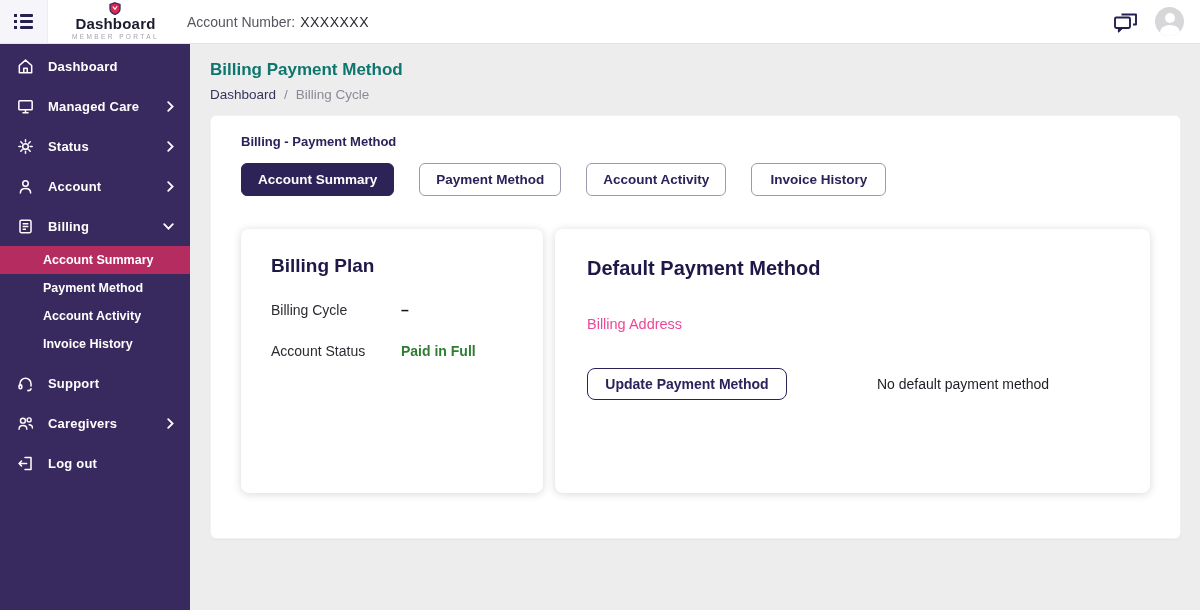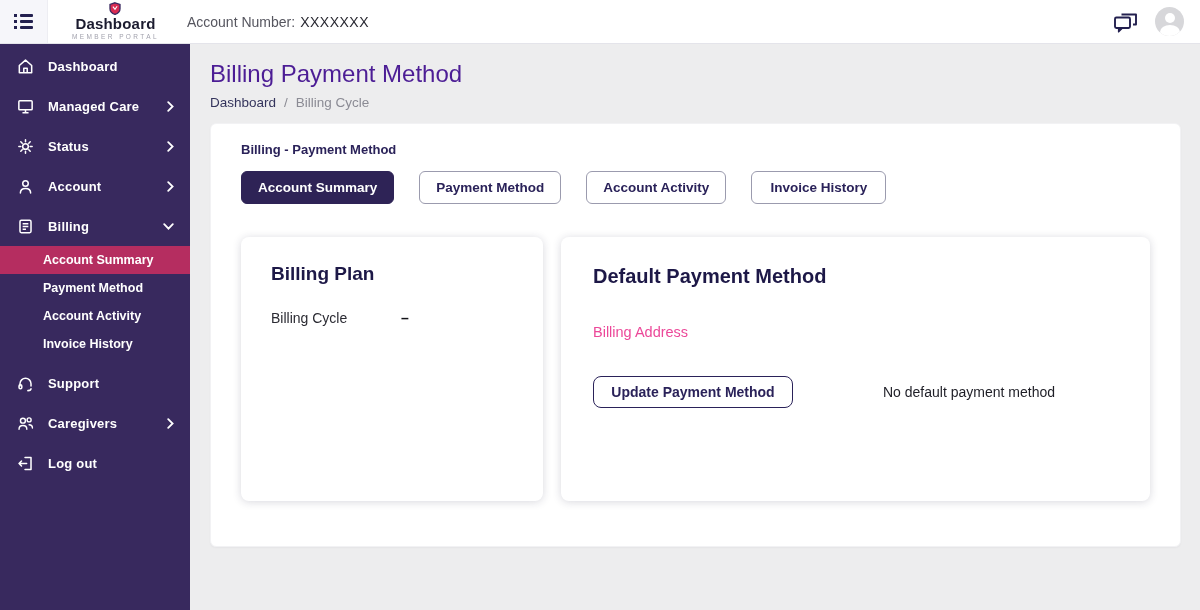--- a/index.html
+++ b/index.html
@@ -42,36 +42,36 @@
   .nav-item svg { flex-shrink:0; }
   .chev { margin-left:auto; display:flex; }
   .subnav { }
   .sub-item { height:28px; display:flex; align-items:center; padding-left:43px;
     font-size:12.5px; font-weight:600; cursor:pointer; }
   .sub-item.active { background:#b52d60; }
   .subnav { margin-bottom:5px; }
 
   
   .main { flex:1; background:#ededee; padding:16px 19px 0 20px; }
-  .page-title { font-size:24px; font-weight:normal; color:#4c1d95; }
+  .page-title { font-size:17px; font-weight:bold; color:#0f766e; }
   .breadcrumb { margin-top:7px; font-size:13.5px; display:flex; gap:8px; align-items:center; }
   .crumb-root { color:#34345c; cursor:pointer; }
   .crumb-sep { color:#8b8b94; }
   .crumb-current { color:#8b8b94; }
 
   .outer-card { margin-top:13px; background:#fff; border-radius:6px; border:1px solid #f2f2f4;
     padding:18px 30px 26px 30px; height:424px; box-shadow:0 1px 2px rgba(30,30,60,0.04); }
   .card-title { font-size:13px; font-weight:bold; color:#2a2259; }
   .tabs { display:flex; gap:25px; margin-top:14px; }
   .tab { padding:0 16px; height:33px; min-width:135px; display:flex; align-items:center;
     justify-content:center; border-radius:6px; border:1px solid #9b9bae; background:#fff;
     color:#2a2259; font-size:13.5px; font-weight:600; cursor:pointer; }
   .tab.active { background:#2e2356; color:#fff; border-color:#2e2356; }
 
-  .cards-row { display:flex; gap:18px; margin-top:33px; }
+  .cards-row { display:flex; gap:12px; margin-top:33px; }
   .sub-card { background:#fff; border-radius:8px; box-shadow:0 1px 8px rgba(40,40,70,0.18);
     height:264px; }
   .plan-card { width:302px; padding:26px 30px; }
   .plan-title { font-size:19px; font-weight:bold; color:#1d1847; }
   .plan-row { display:flex; margin-top:25px; font-size:14px; align-items:baseline; }
   .plan-row:first-of-type { margin-top:27px; }
   .plan-label { width:130px; color:#2b2b33; }
   .plan-value { color:#121218; font-weight:600; }
   .plan-value.positive { color:#2e7d32; }
 
@@ -263,20 +263,24 @@
         <div class="tab">Invoice History</div>
       </div>
 
       <div class="cards-row">
         <div class="sub-card plan-card">
           <div class="plan-title">Billing Plan</div>
           <div class="plan-row">
             <span class="plan-label">Billing Cycle</span>
             <span class="plan-value">–</span>
           </div>
+          <div class="plan-row">
+            <span class="plan-label">Account Status</span>
+            <span class="plan-value positive">Paid in Full</span>
+          </div>
         </div>
 
         <div class="sub-card pay-card">
           <div class="pay-title">Default Payment Method</div>
           <div class="pay-sub">Billing Address</div>
           <div class="pay-actions">
             <button class="update-btn">Update Payment Method</button>
             <span class="no-method">No default payment method</span>
           </div>
         </div>

